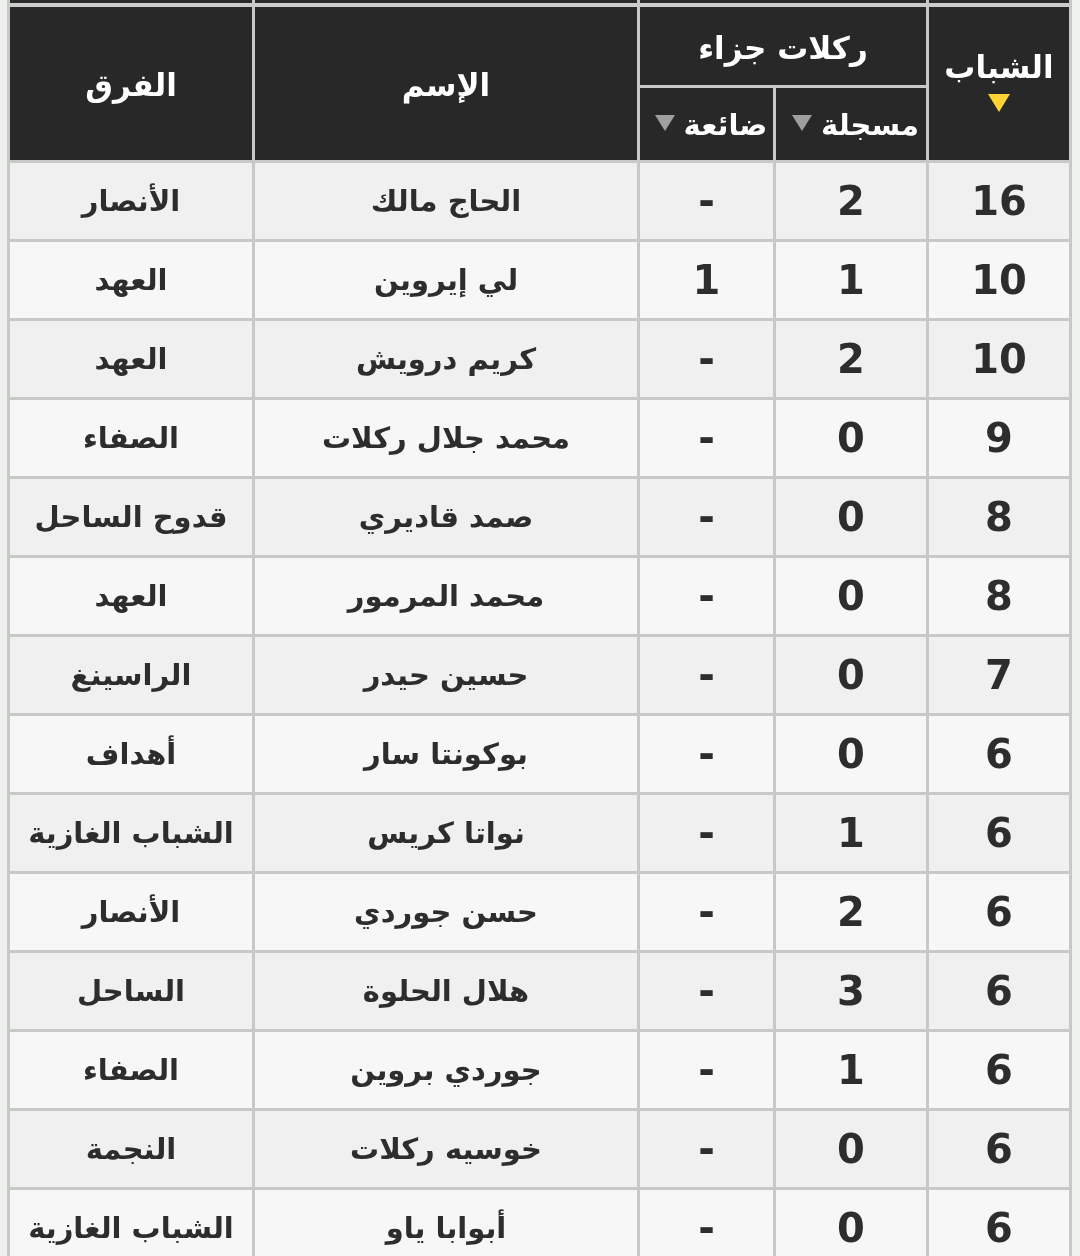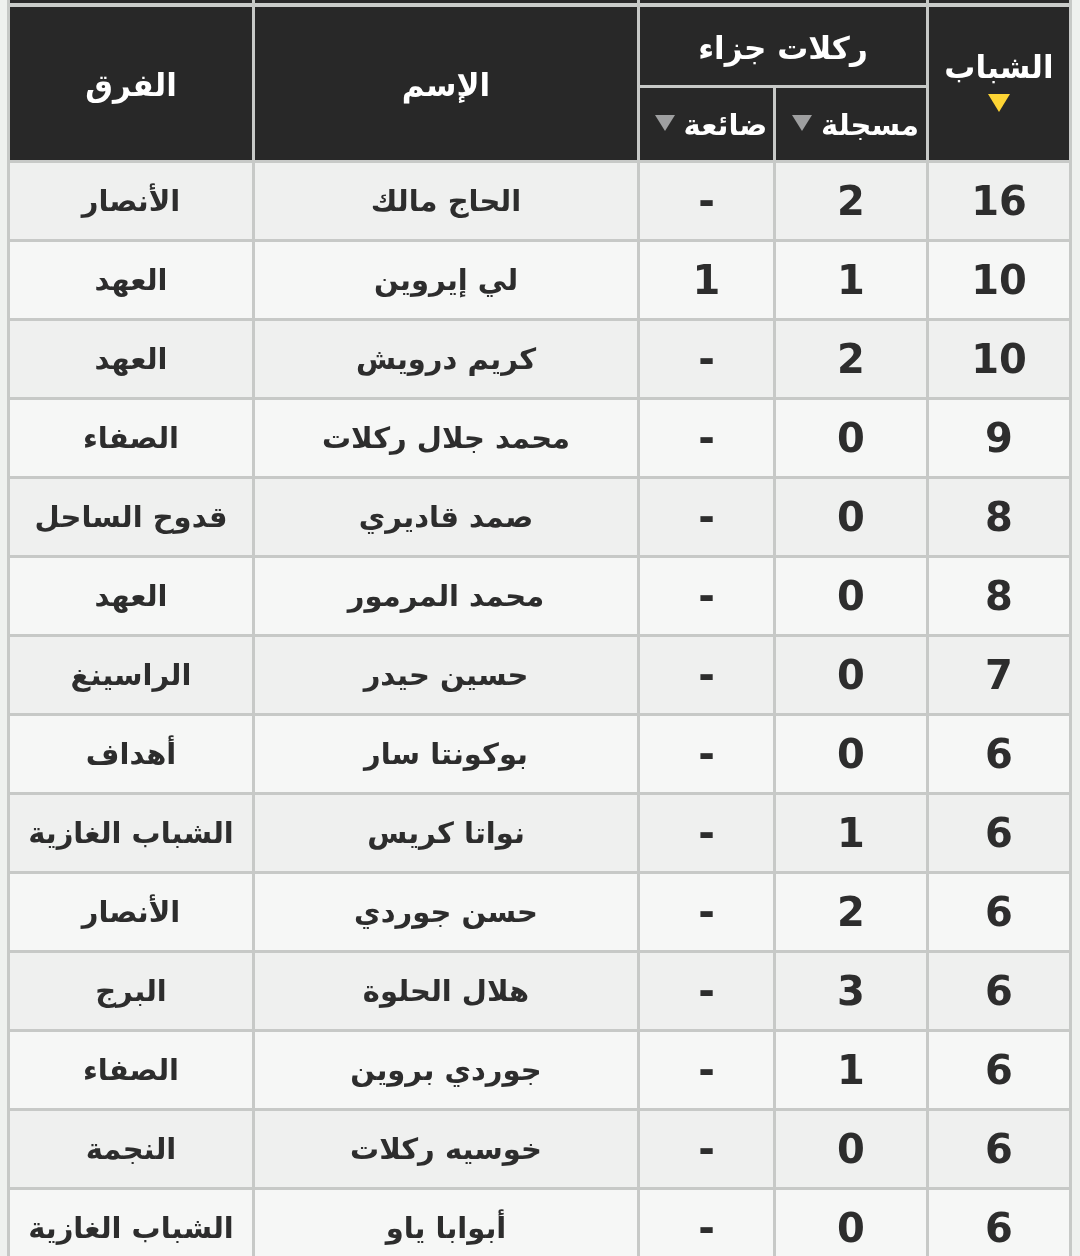--- a/index.html
+++ b/index.html
@@ -183,21 +183,21 @@
         <td class="num">2</td>
         <td class="num">-</td>
         <td class="txt">حسن جوردي</td>
         <td class="txt">الأنصار</td>
       </tr>
       <tr>
         <td class="num">6</td>
         <td class="num">3</td>
         <td class="num">-</td>
         <td class="txt">هلال الحلوة</td>
-        <td class="txt">البرج</td>
+        <td class="txt">الساحل</td>
       </tr>
       <tr>
         <td class="num">6</td>
         <td class="num">1</td>
         <td class="num">-</td>
         <td class="txt">جوردي بروين</td>
         <td class="txt">الصفاء</td>
       </tr>
       <tr>
         <td class="num">6</td>

